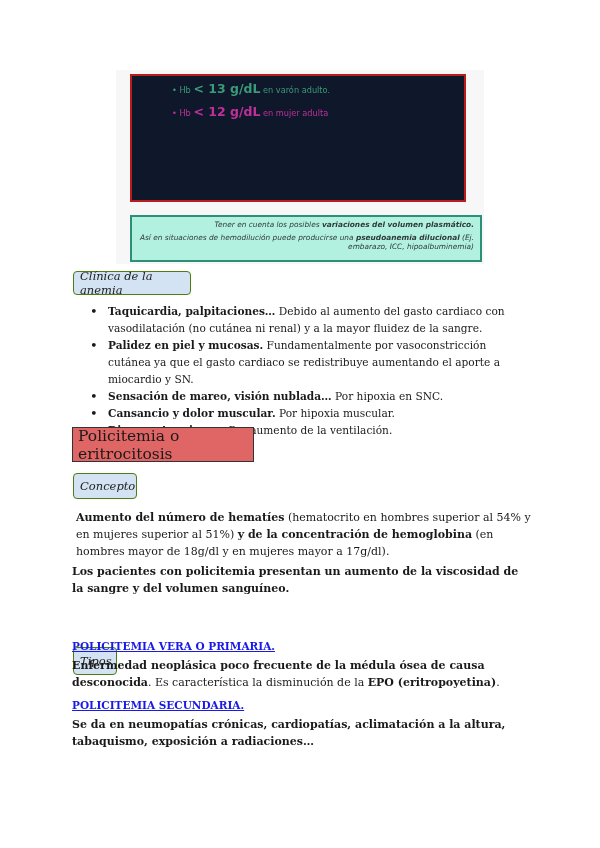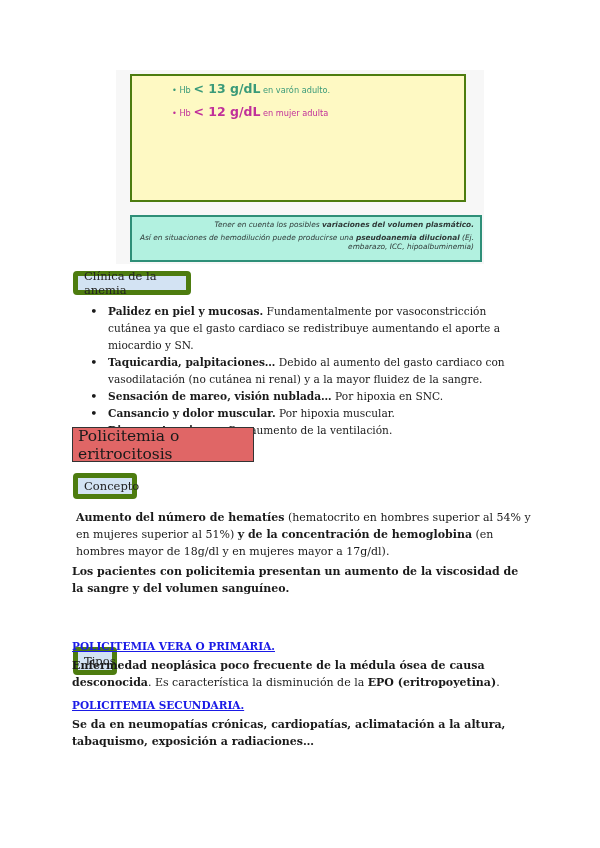--- a/index.html
+++ b/index.html
@@ -2,40 +2,40 @@
 <html><head>
 <meta charset="utf-8">
 <style>
   html, body { margin: 0; padding: 0; background: #ffffff; }
   body { width: 600px; height: 848px; position: relative; overflow: hidden;
          font-family: "DejaVu Serif", "Liberation Serif", serif; color: #1a1a1a; }
 
   
   .img-block { position: absolute; left: 116px; top: 70px; width: 368px; height: 194px; background: #f7f7f7; }
   .criteria-box { position: absolute; left: 14px; top: 4px; width: 336px; height: 128px;
-                  border: 2px solid #4d7c0f; background: #fef9c3;
+                  border: 2px solid #b91c1c; background: #0f172a;
                   font-family: "DejaVu Sans", "Liberation Sans", sans-serif; color: #3a9a79;
                   font-size: 8.2px; line-height: 1.25; box-sizing: border-box; padding: 5px 8px 0 40px; }
   .criteria-box .crit { margin: 0 0 7px 0; }
   .criteria-box .crit.pink { color: #c0309a; }
   .criteria-box .crit.grey { color: #6e7a6e; }
   .criteria-box .crit.strong { color: #2f8f6e; font-weight: bold; padding-left: 0; margin-left: -2px; }
   .criteria-box .big { font-weight: bold; font-size: 12.5px; }
   .criteria-box .huge { font-weight: bold; font-size: 15px; }
   .note-box { position: absolute; left: 14px; top: 145px; width: 352px; height: 47px;
               border: 2px solid #2e8f78; background: #b2f1e0; box-sizing: border-box;
               font-family: "DejaVu Sans", "Liberation Sans", sans-serif; font-style: italic;
               font-size: 7.4px; color: #2f3a38; text-align: right; padding: 3px 6px 0; line-height: 1.3; }
   .note-box p { margin: 0 0 3px 0; }
   .note-box b { font-weight: bold; }
 
   
-  .tag { position: absolute; background: #d3e3f3; border: 5px solid #4d7c0f; border-radius: 4px;
+  .tag { position: absolute; background: #d3e3f3; border: 1px solid #4d7c0f; border-radius: 4px;
          font-size: 11.5px; color: #222; padding: 0 6px; box-sizing: border-box;
-         display: flex; align-items: center; }
+         display: flex; align-items: center; font-style: italic; }
   .tag.clinica { left: 73px; top: 271px; width: 118px; height: 24px; }
   .tag.concepto { left: 73px; top: 473px; width: 64px; height: 26px; }
   .tag.tipos { left: 73px; top: 607px; width: 44px; height: 28px; margin-top: 40px; }
 
   .heading-red { position: absolute; left: 72px; top: 427px; width: 182px; height: 35px;
                  background: #e06666; border: 1px solid #333; box-sizing: border-box;
                  font-size: 15.5px; color: #1a1a1a; display: flex; align-items: center; padding-left: 5px; }
 
   
   .txt { position: absolute; font-size: 11px; line-height: 17px; }
@@ -65,22 +65,22 @@
     <p><span>Tener en cuenta los posibles </span><b>variaciones del volumen plasmático.</b></p>
     <p><span>Así en situaciones de hemodilución puede producirse una </span><b>pseudoanemia dilucional</b><span> (Ej. embarazo, ICC, hipoalbuminemia)</span></p>
   </div>
 </div>
 
 <div class="tag clinica">
     <span>Clínica de la anemia</span>
   </div>
 
 <ul class="bullets">
+  <li><b>Taquicardia, palpitaciones…</b><span> Debido al aumento del gasto cardiaco con vasodilatación (no cutánea ni renal) y a la mayor fluidez de la sangre.</span></li>
   <li><b>Palidez en piel y mucosas.</b><span> Fundamentalmente por vasoconstricción cutánea ya que el gasto cardiaco se redistribuye aumentando el aporte a miocardio y SN.</span></li>
-  <li><b>Taquicardia, palpitaciones…</b><span> Debido al aumento del gasto cardiaco con vasodilatación (no cutánea ni renal) y a la mayor fluidez de la sangre.</span></li>
   <li><b>Sensación de mareo, visión nublada…</b><span> Por hipoxia en SNC.</span></li>
   <li><b>Cansancio y dolor muscular.</b><span> Por hipoxia muscular.</span></li>
   <li><b>Disnea y taquipnea.</b><span> Por aumento de la ventilación.</span></li>
 </ul>
 
 <div class="heading-red">
     <span>Policitemia o eritrocitosis</span>
   </div>
 
 <div class="tag concepto">

